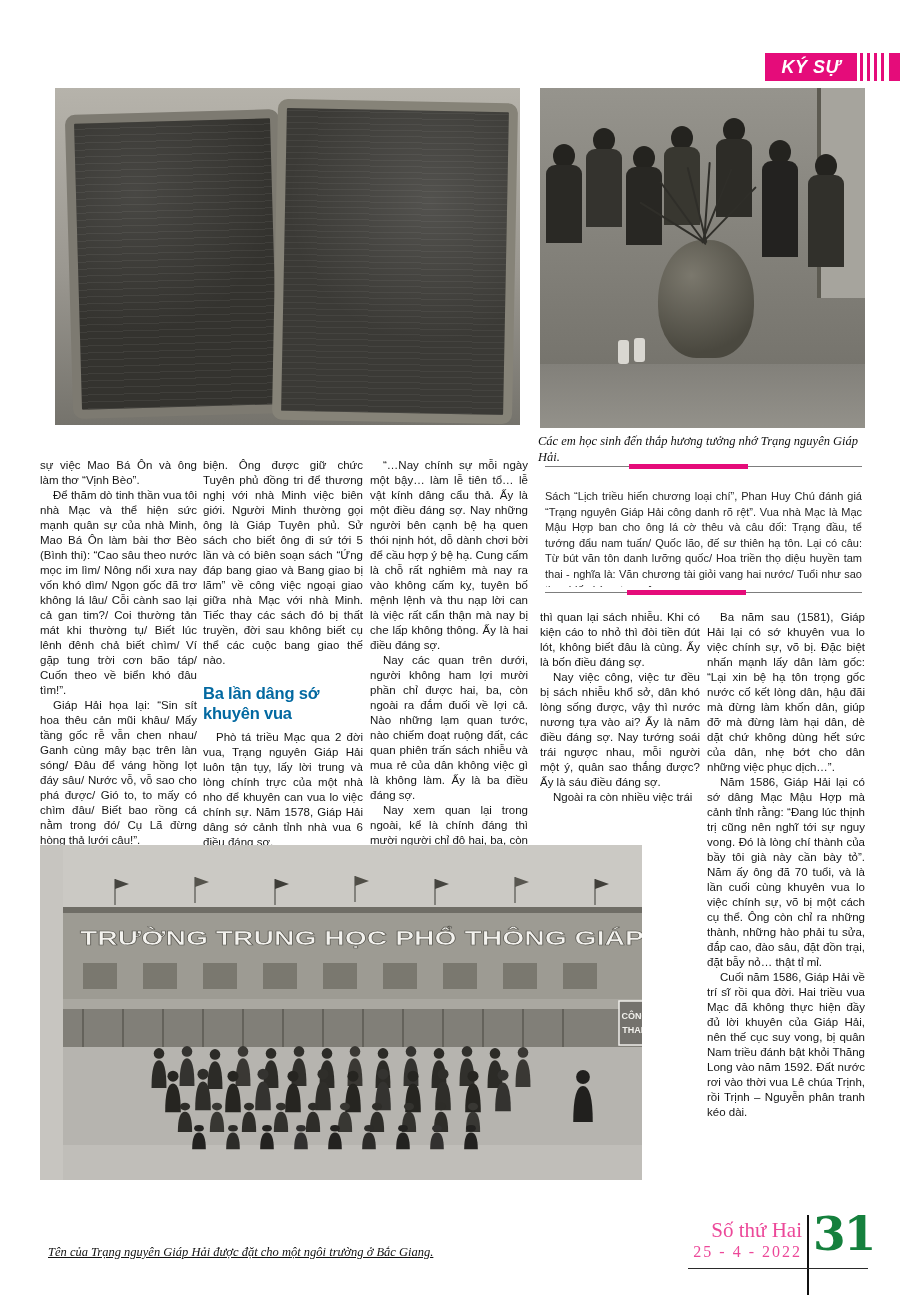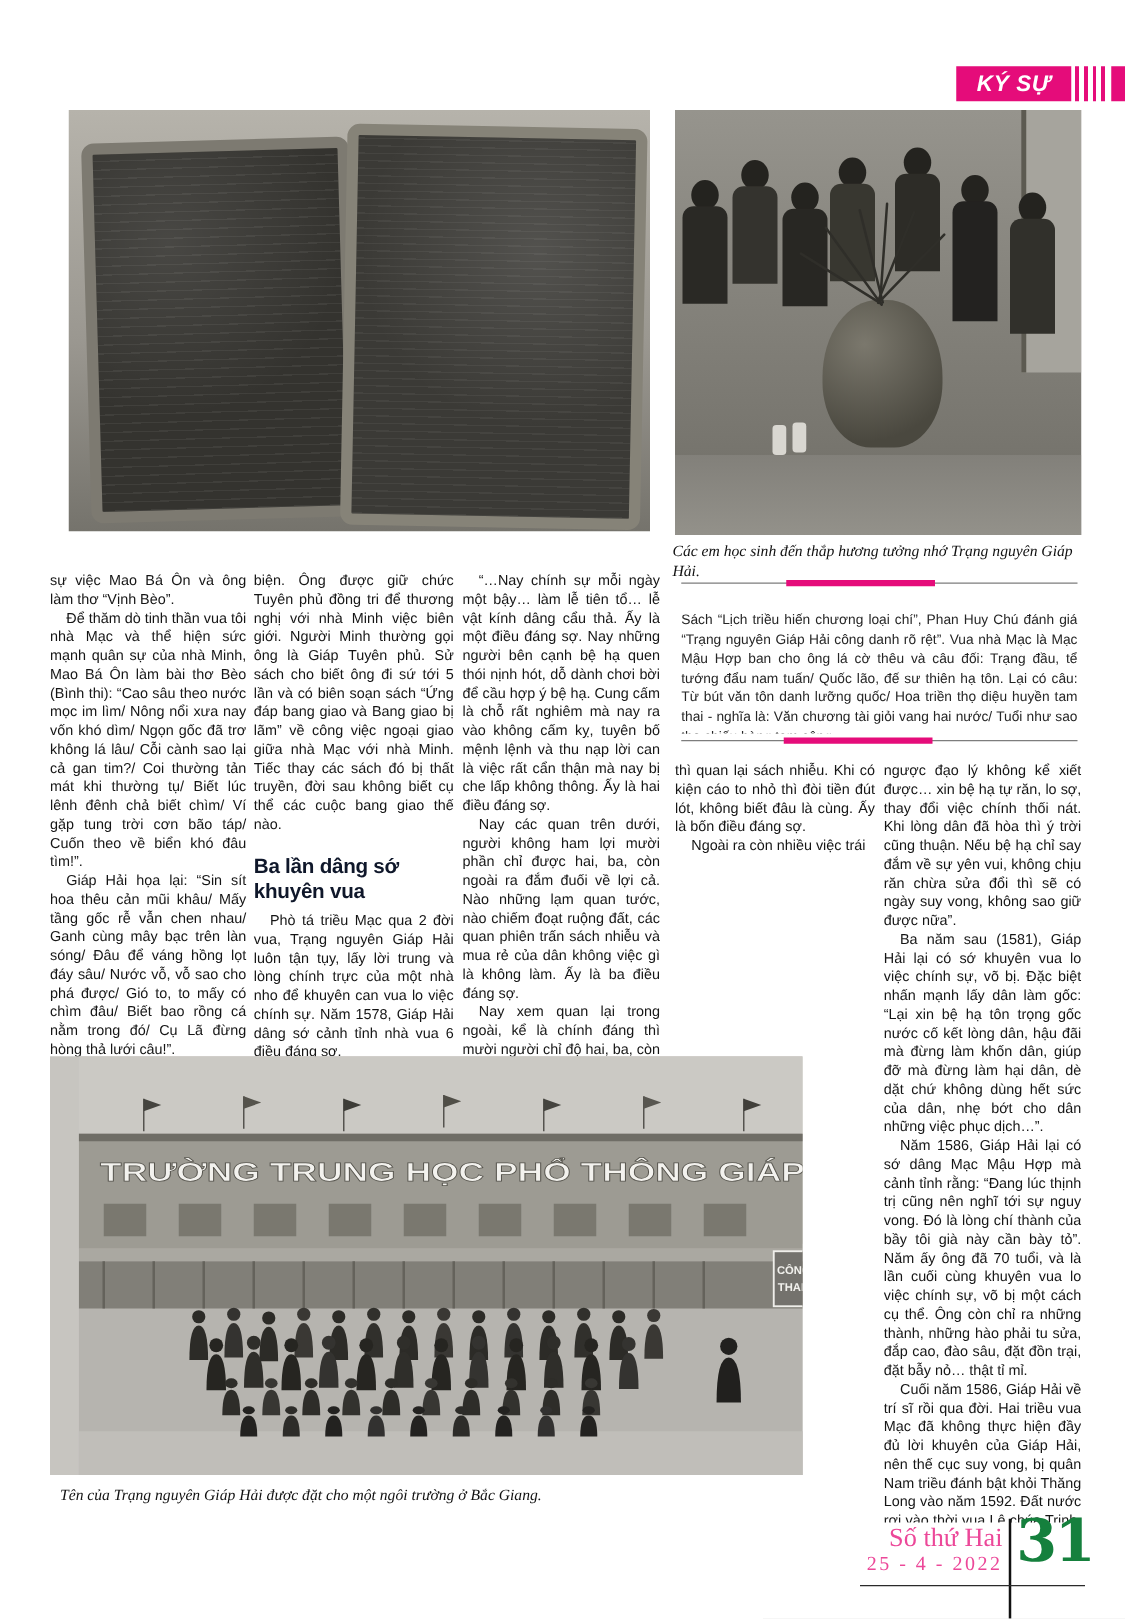--- a/index.html
+++ b/index.html
@@ -50,21 +50,21 @@
   
   .col{position:absolute;top:458px;}
   #col1{left:40px;width:157px;}
   #col2{left:203px;width:160px;}
   #col3{left:370px;width:158px;}
   #col4{left:540px;width:160px;top:610px;height:228px;overflow:hidden;}
   #col5{left:707px;width:158px;top:610px;height:608px;overflow:hidden;}
   .col p{margin:0;font-size:11.5px;line-height:15px;text-align:justify;color:#151515;}
   .col p.ind{text-indent:13px;}
   .section-heading{margin:15px 0 7px 0;font-size:16.5px;line-height:20px;font-weight:800;
-                   letter-spacing:-.2px;color:#0f172a;}
+                   letter-spacing:-.2px;color:#0369a1;}
 
   
   .rule-gray{position:absolute;height:1px;background:#7d7d7d;}
   .rule-accent{position:absolute;height:5px;background:#e50c7a;}
   .quote-box{position:absolute;left:545px;top:489px;width:317px;height:98px;overflow:hidden;
              font-size:11px;line-height:15.6px;text-align:justify;color:#262626;}
 
   
   #photo-school{left:40px;top:845px;width:579px;height:335px;background:#c7c5c0;padding-left:23px;}
 
@@ -157,25 +157,25 @@
   </div>
 
   <div class="rule-gray" style="left:545px;top:466px;width:317px;"></div>
   <div class="rule-accent" style="left:629px;top:464px;width:119px;"></div>
   <div class="quote-box">Sách “Lịch triều hiến chương loại chí”, Phan Huy Chú đánh giá “Trạng nguyên Giáp Hải công danh rõ rệt”. Vua nhà Mạc là Mạc Mậu Hợp ban cho ông lá cờ thêu và câu đối: Trạng đầu, tể tướng đẩu nam tuấn/ Quốc lão, đế sư thiên hạ tôn. Lại có câu: Từ bút văn tôn danh lưỡng quốc/ Hoa triền thọ diệu huyền tam thai - nghĩa là: Văn chương tài giỏi vang hai nước/ Tuổi như sao thọ chiếu hàng tam công.</div>
   <div class="rule-gray" style="left:545px;top:592px;width:317px;"></div>
   <div class="rule-accent" style="left:627px;top:590px;width:119px;"></div>
 
   <div class="col" id="col4">
     <p>thì quan lại sách nhiễu. Khi có kiện cáo to nhỏ thì đòi tiền đút lót, không biết đâu là cùng. Ấy là bốn điều đáng sợ.</p>
+    <p class="ind">Nay việc công, việc tư đều bị sách nhiễu khổ sở, dân khó lòng sống được, vậy thì nước nương tựa vào ai? Ấy là năm điều đáng sợ. Nay tướng soái trái ngược nhau, mỗi người một ý, quân sao thắng được? Ấy là sáu điều đáng sợ.</p>
     <p class="ind">Ngoài ra còn nhiều việc trái</p>
   </div>
 
   <div class="col" id="col5">
-    <p>ngược đạo lý không kể xiết được… xin bệ hạ tự răn, lo sợ, thay đổi việc chính thối nát. Khi lòng dân đã hòa thì ý trời cũng thuận. Nếu bệ hạ chỉ say đắm về sự yên vui, không chịu răn chừa sửa đổi thì sẽ có ngày suy vong, không sao giữ được nữa”.</p>
     <p class="ind">Ba năm sau (1581), Giáp Hải lại có sớ khuyên vua lo việc chính sự, võ bị. Đặc biệt nhấn mạnh lấy dân làm gốc: “Lại xin bệ hạ tôn trọng gốc nước cố kết lòng dân, hậu đãi mà đừng làm khốn dân, giúp đỡ mà đừng làm hại dân, dè dặt chứ không dùng hết sức của dân, nhẹ bớt cho dân những việc phục dịch…”.</p>
     <p class="ind">Năm 1586, Giáp Hải lại có sớ dâng Mạc Mậu Hợp mà cảnh tỉnh rằng: “Đang lúc thịnh trị cũng nên nghĩ tới sự nguy vong. Đó là lòng chí thành của bầy tôi già này cần bày tỏ”. Năm ấy ông đã 70 tuổi, và là lần cuối cùng khuyên vua lo việc chính sự, võ bị một cách cụ thể. Ông còn chỉ ra những thành, những hào phải tu sửa, đắp cao, đào sâu, đặt đồn trại, đặt bẫy nỏ… thật tỉ mỉ.</p>
     <p class="ind">Cuối năm 1586, Giáp Hải về trí sĩ rồi qua đời. Hai triều vua Mạc đã không thực hiện đầy đủ lời khuyên của Giáp Hải, nên thế cục suy vong, bị quân Nam triều đánh bật khỏi Thăng Long vào năm 1592. Đất nước rơi vào thời vua Lê chúa Trịnh, rồi Trịnh – Nguyễn phân tranh kéo dài.</p>
   </div>
 
   <div class="photo" id="photo-school">
     <svg width="655" height="335" viewBox="0 0 655 335" xmlns="http://www.w3.org/2000/svg">
       <defs>
         <g id="kid">
           <circle cx="0" cy="-24" r="4.6"></circle>
@@ -294,21 +294,21 @@
         <use href="#kid" transform="translate(272,300) scale(1.05,0.7)"></use>
         <use href="#kid" transform="translate(306,300) scale(1.05,0.7)" fill="#2d2c29"></use>
         <use href="#kid" transform="translate(340,300) scale(1.05,0.7)"></use>
         <use href="#kid" transform="translate(374,300) scale(1.05,0.7)" fill="#323130"></use>
         <use href="#kid" transform="translate(408,300) scale(1.05,0.7)"></use>
       </g>
 
       <use href="#kid" transform="translate(520,268) scale(1.5)" fill="#21201e"></use>
     </svg>
   </div>
-  <div class="caption" style="left:48px;top:1188px;width:640px;">Tên của Trạng nguyên Giáp Hải được đặt cho một ngôi trường ở Bắc Giang.</div>
+  <div class="caption" style="left:48px;top:1244px;width:640px;text-decoration:underline;">Tên của Trạng nguyên Giáp Hải được đặt cho một ngôi trường ở Bắc Giang.</div>
 
   <div class="footer-issue">
     <div class="issue">Số thứ Hai</div>
     <div class="date">25 - 4 - 2022</div>
   </div>
   <div class="footer-vrule"></div>
   <div class="footer-page">31</div>
   <div class="footer-hrule"></div>
 
 </div>

